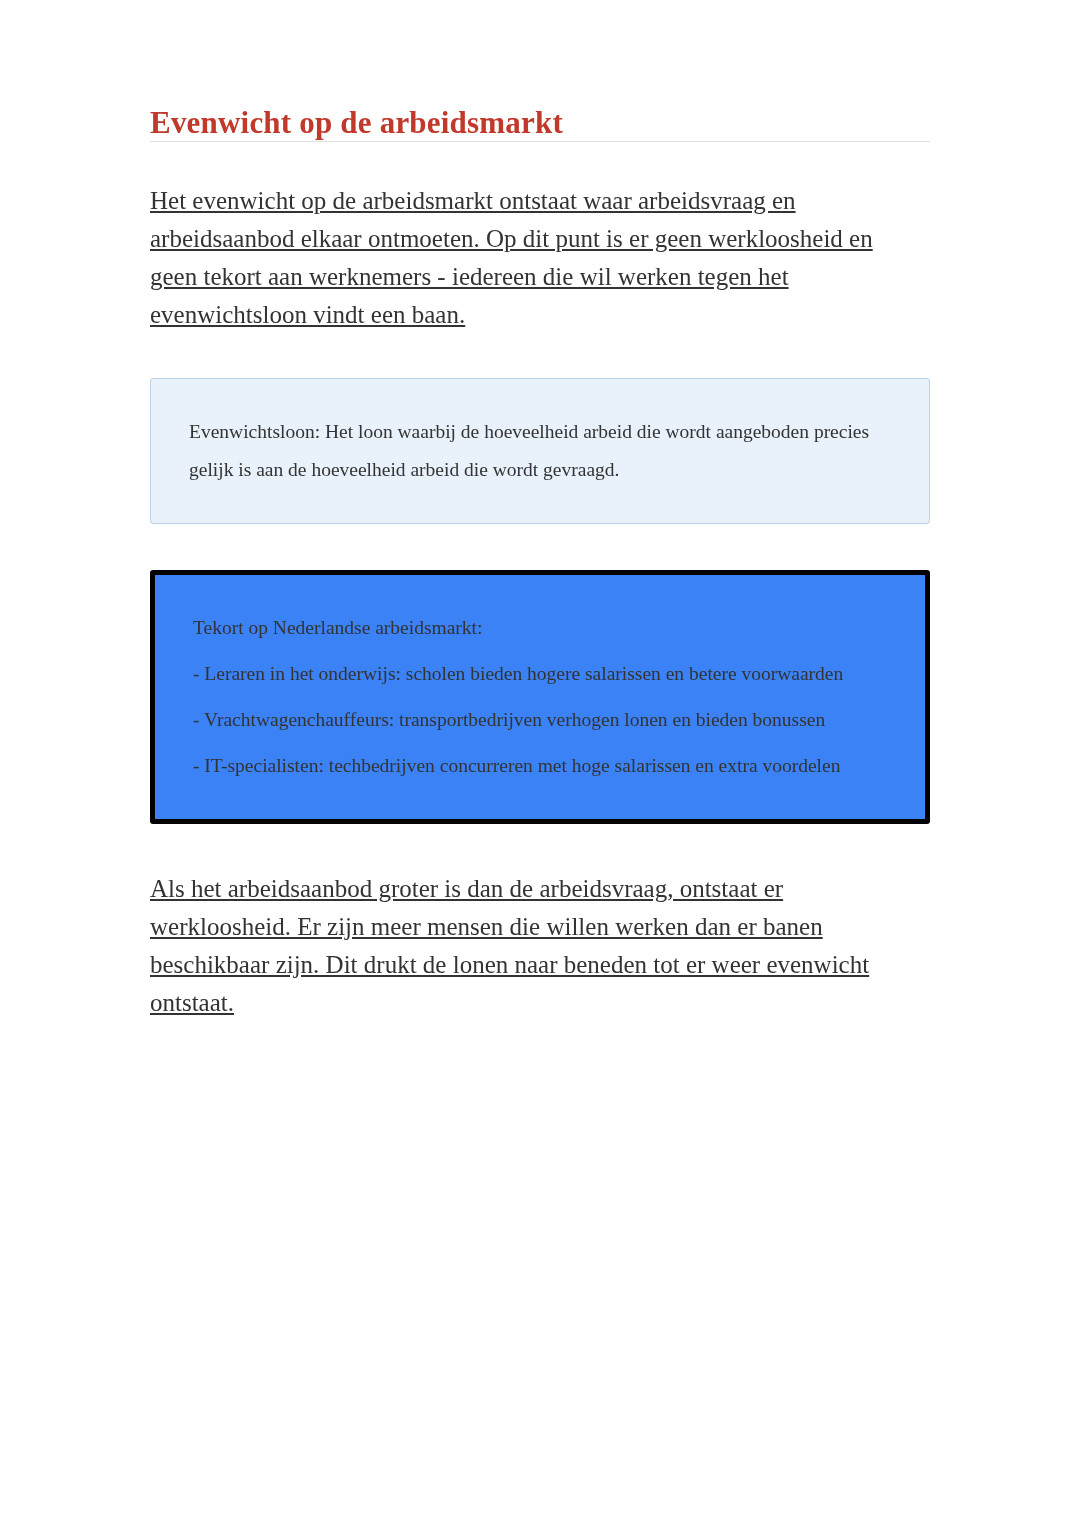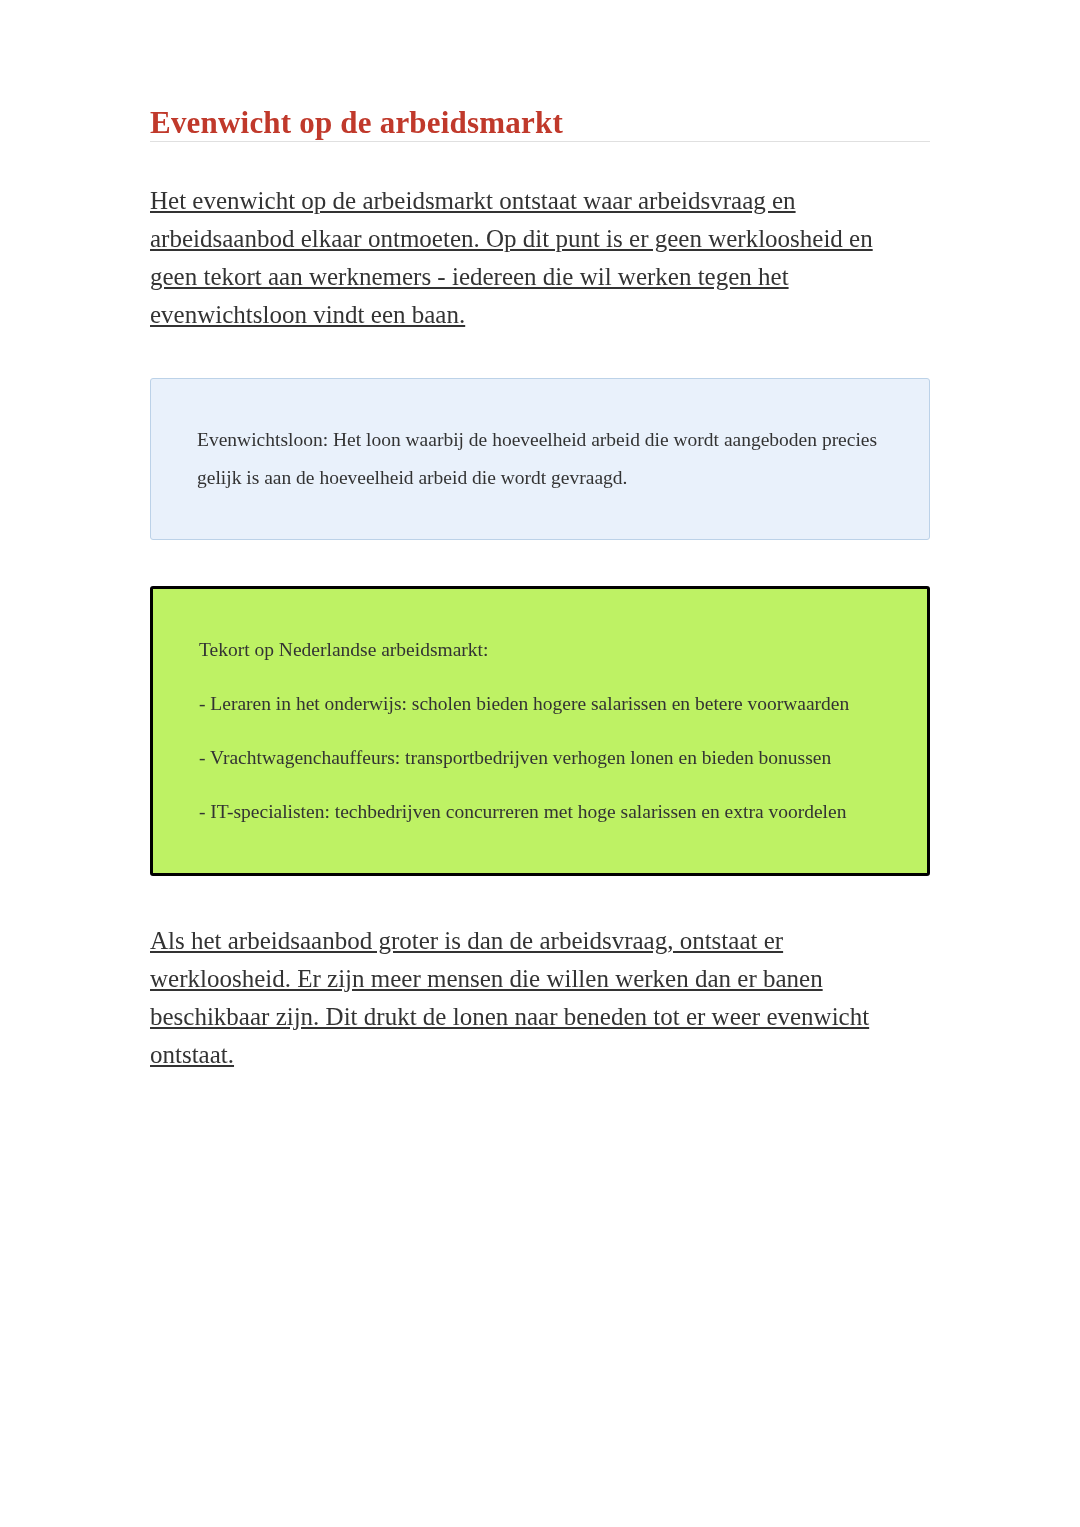--- a/index.html
+++ b/index.html
@@ -45,25 +45,25 @@
     padding: 26px 30px;
     font-size: 19.5px;
     line-height: 38px;
     border-radius: 3px;
   }
   .callout.definition {
     background: #e9f1fb;
     border: 1px solid #bcd2e8;
   }
   .callout.examples {
-    background: #bef264;
-    border: 3px solid #000000;
+    background: #3b82f6;
+    border: 5px solid #000000;
   }
   .callout .line {
-    margin: 16px;
+    margin: 8px;
   }
 </style>
 </head>
 <body>
 
 <main class="content">
 
   <h1 class="page-title">Evenwicht op de arbeidsmarkt</h1>
 
   <p class="body-paragraph first">Het evenwicht op de arbeidsmarkt ontstaat waar arbeidsvraag en arbeidsaanbod elkaar ontmoeten. Op dit punt is er geen werkloosheid en geen tekort aan werknemers - iedereen die wil werken tegen het evenwichtsloon vindt een baan.</p>

